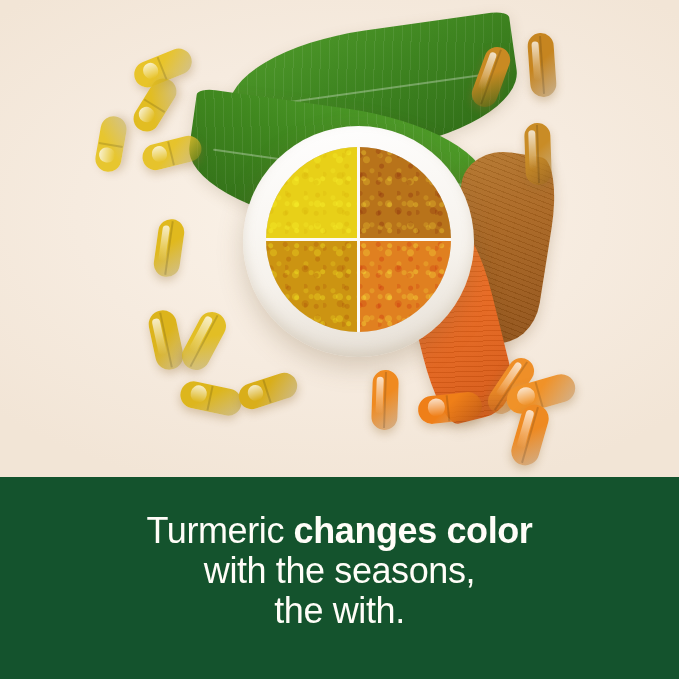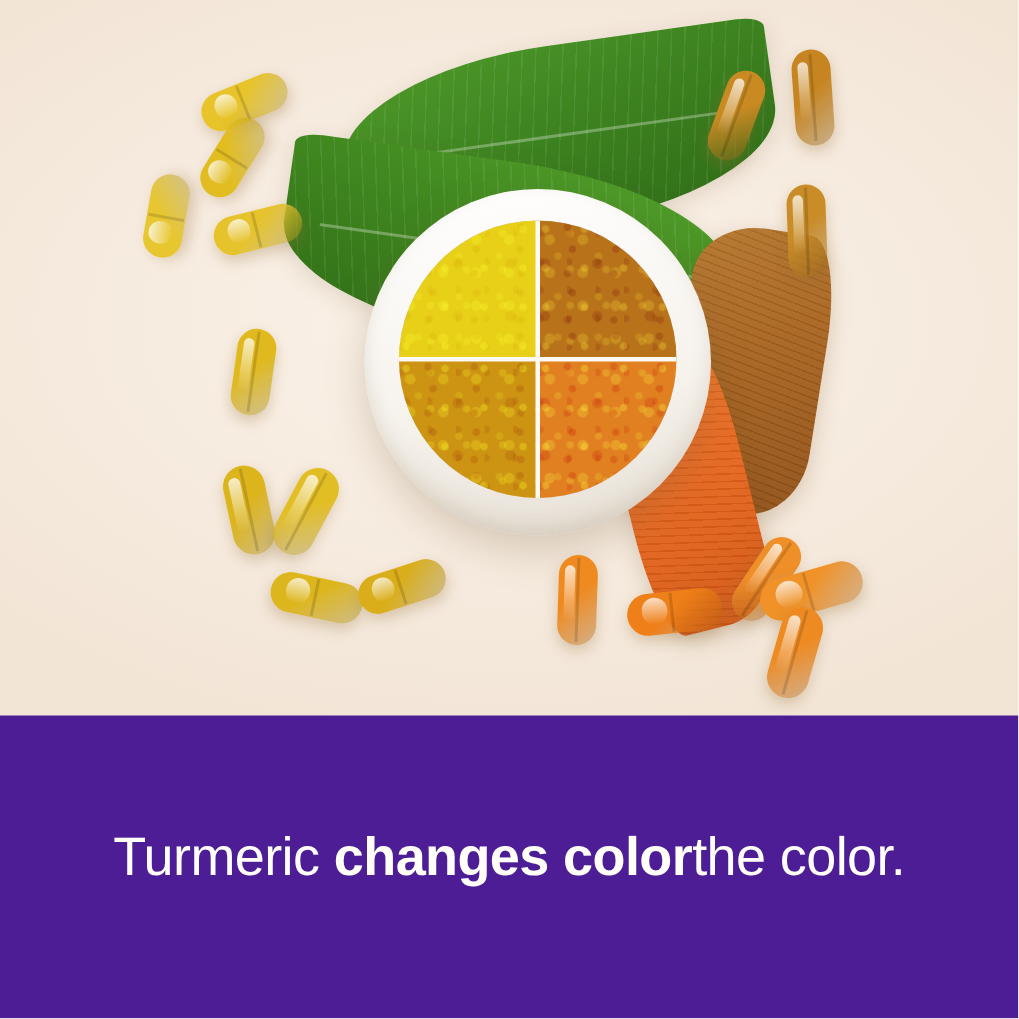--- a/index.html
+++ b/index.html
@@ -175,23 +175,23 @@
     width: 2px; height: 92%;
     background: rgba(0,0,0,.14);
   }
 
   
   .banner {
     position: absolute;
     left: 0; top: 477px;
     width: 679px;
     height: 202px;
-    background: #4c1d95;
+    background: #14532d;
     display: flex;
-    flex-direction: row;
+    flex-direction: column;
     align-items: center;
     justify-content: center;
     box-sizing: border-box;
     padding-bottom: 14px;
   }
   .banner-line {
     color: #fffdf8;
     font-family: "Liberation Sans", sans-serif;
     font-size: 36px;
     line-height: 40px;
@@ -261,17 +261,20 @@
         <div class="capsule" style="left: 506px; top: 380px; width: 70px; height: 28px; transform: rotate(-16deg); background: linear-gradient(140deg, rgb(240, 146, 40) 0%, rgb(240, 146, 40) 45%, rgba(0, 0, 0, 0.18) 120%);"></div>
         <div class="capsule" style="left: 516px; top: 404px; width: 28px; height: 62px; transform: rotate(16deg); background: linear-gradient(140deg, rgb(238, 138, 34) 0%, rgb(238, 138, 34) 45%, rgba(0, 0, 0, 0.18) 120%);"></div>
       </div>
   </div>
 
   <div class="banner">
     <div class="banner-line">
       <span class="r">Turmeric </span><span class="b">changes color</span>
     </div>
     <div class="banner-line">
-      <span class="r">the color.</span>
+      <span class="r">with the seasons,</span>
+    </div>
+    <div class="banner-line">
+      <span class="r">the with.</span>
     </div>
   </div>
 
 </div>
 
 </body></html>

